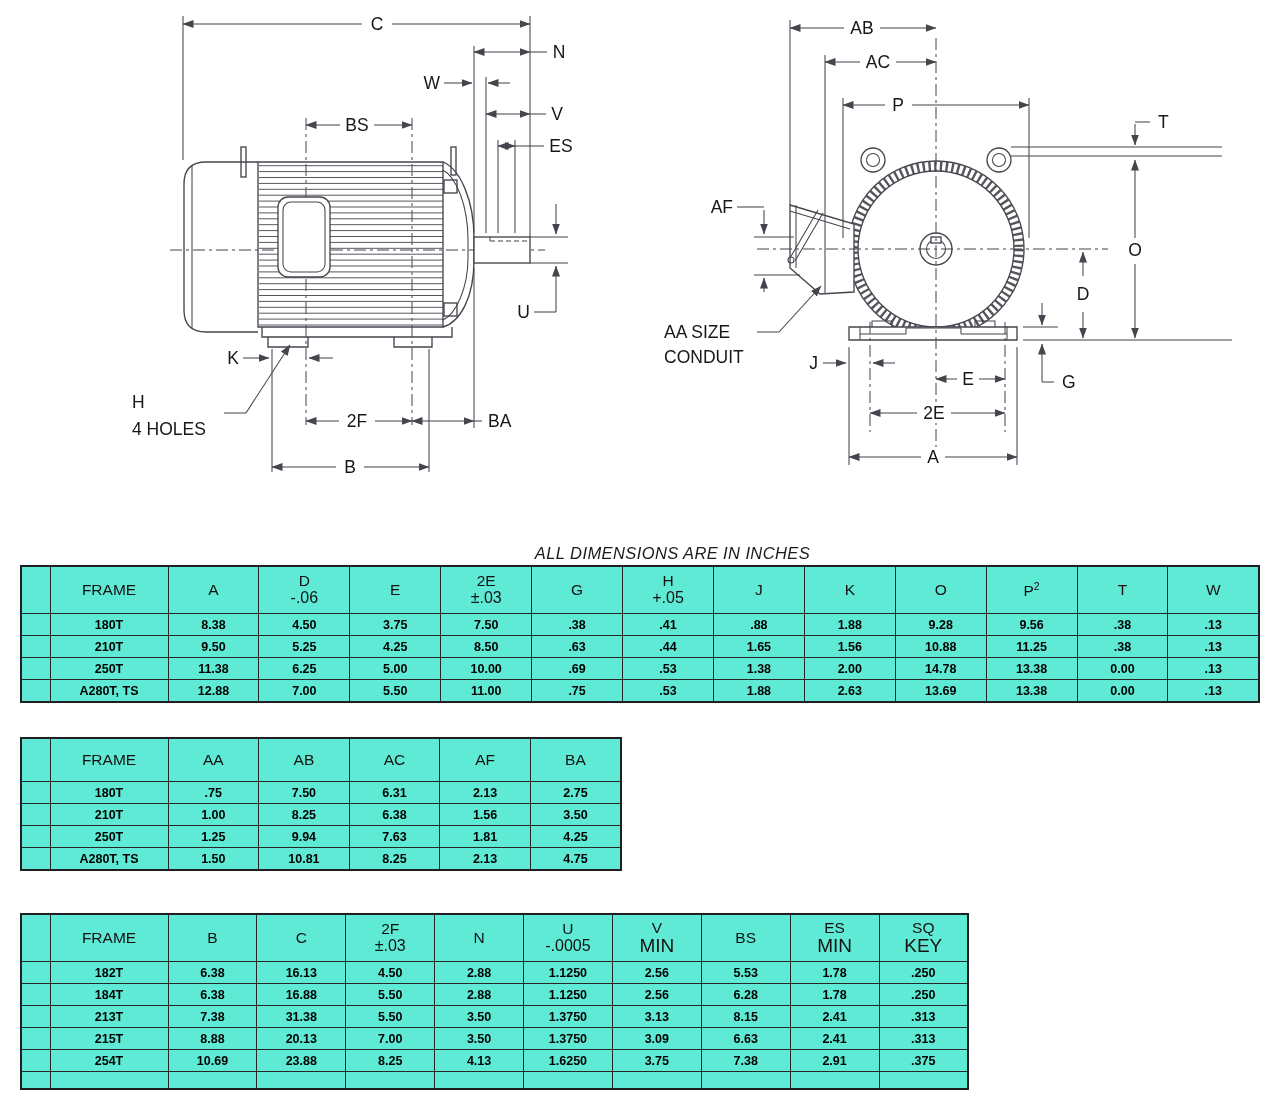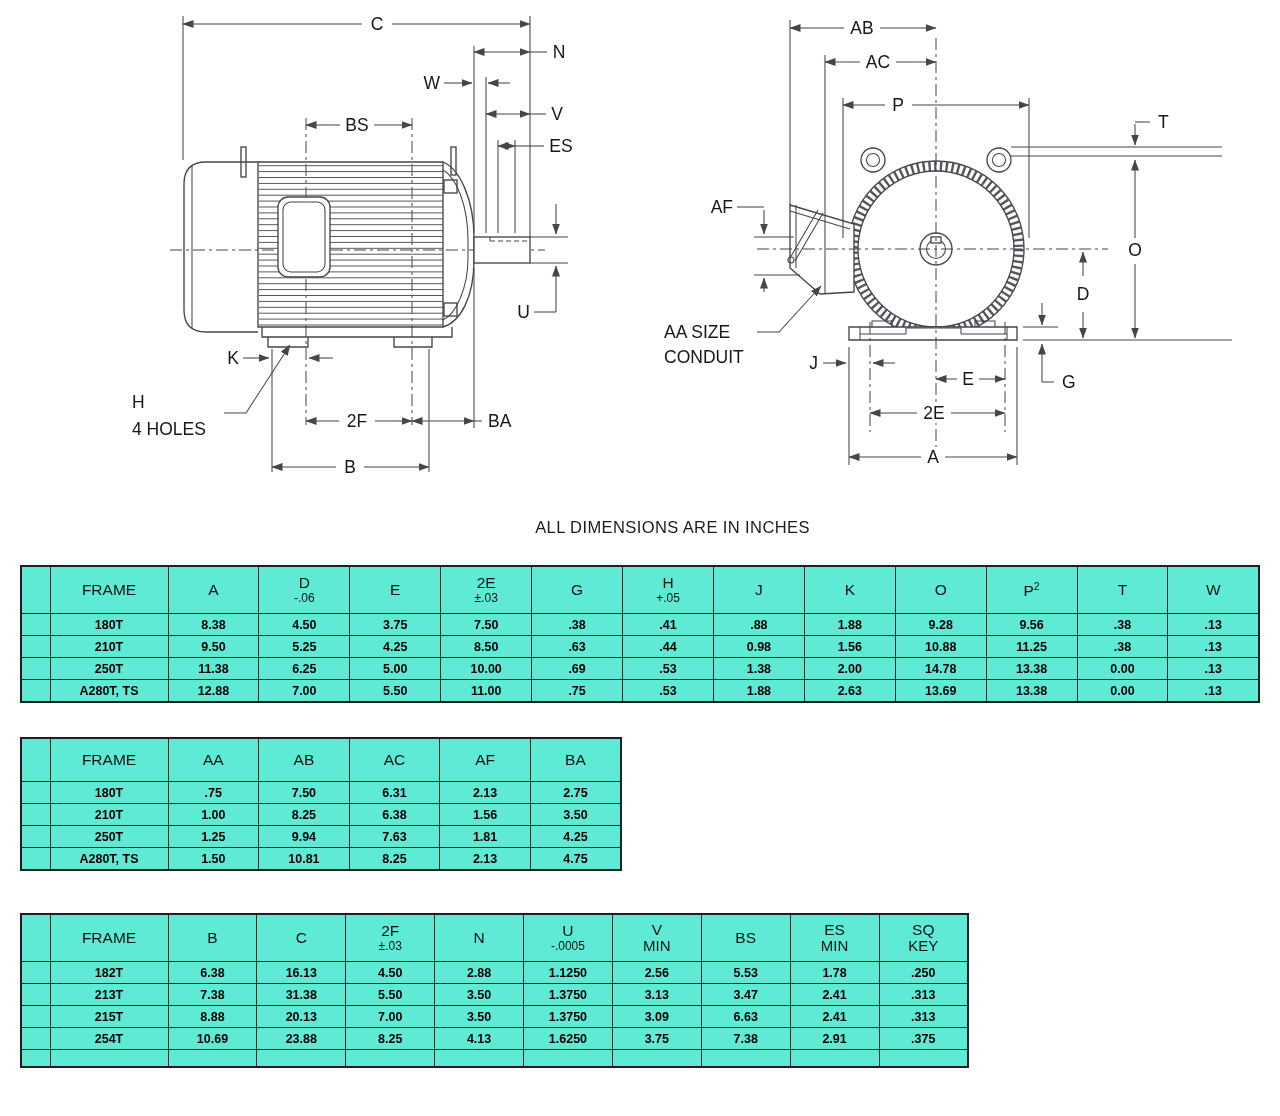--- a/index.html
+++ b/index.html
@@ -9,33 +9,33 @@
   }
   svg.drawing{position:absolute;left:0;top:0;}
   svg .ln{stroke:#45454d;stroke-width:1.35;fill:none;}
   svg .thin{stroke:#45454d;stroke-width:1.05;fill:none;}
   svg .cl{stroke:#45454d;stroke-width:1;fill:none;stroke-dasharray:12 4 3 4;}
   svg .dash{stroke:#45454d;stroke-width:1.05;fill:none;stroke-dasharray:5 3;}
   svg .wf{fill:#ffffff;stroke:#45454d;stroke-width:1.35;}
   svg .bg{fill:#ffffff;stroke:none;}
   svg text{fill:#16161b;font-size:17.5px;font-family:"Liberation Sans",sans-serif;}
   .note{
-    position:absolute;top:518px;left:400px;width:545px;text-align:center;
-    font-size:16.5px;color:#1b1b1f;letter-spacing:.4px;white-space:nowrap;
+    position:absolute;top:544px;left:400px;width:545px;text-align:center;
+    font-size:16.5px;color:#1b1b1f;letter-spacing:.4px;white-space:nowrap;font-style:italic;
   }
   table{
     position:absolute;border-collapse:collapse;table-layout:fixed;background:#5eead4;
     border:2.2px solid #1f1f1f;
   }
   th,td{border:1.5px solid #262626;padding:0;text-align:center;vertical-align:middle;overflow:hidden;}
   th{font-weight:400;font-size:15.5px;color:#121212;line-height:1.05;}
   td{font-weight:700;font-size:12.5px;color:#000;height:21px;}
   td.lead,th.lead{border-left:none;}
-  .tol{font-size:12px;font-weight:400;margin-top:1px;}
-  .sub2{font-size:15px;font-weight:400;margin-top:0px;}
+  .tol{font-size:16px;font-weight:400;margin-top:1px;}
+  .sub2{font-size:19px;font-weight:400;margin-top:0px;}
   th sup{font-size:10.5px;vertical-align:super;}
   #t1{left:20px;top:565px;width:1240px;}
   #t2{left:20px;top:737px;width:602px;}
   #t3{left:20px;top:913px;width:949px;}
   #t1 th{height:46px;}
   #t2 th{height:42px;}
   #t3 th{height:46px;}
   tr.partial td{height:16px;border-bottom:none;}
 </style>
 </head>
@@ -301,21 +301,21 @@
       </tr>
       <tr>
         <td class="lead"></td>
         <td>210T</td>
         <td>9.50</td>
         <td>5.25</td>
         <td>4.25</td>
         <td>8.50</td>
         <td>.63</td>
         <td>.44</td>
-        <td>0.98</td>
+        <td>1.65</td>
         <td>1.56</td>
         <td>10.88</td>
         <td>11.25</td>
         <td>.38</td>
         <td>.13</td>
       </tr>
       <tr>
         <td class="lead"></td>
         <td>250T</td>
         <td>11.38</td>
@@ -447,28 +447,41 @@
         <td>4.50</td>
         <td>2.88</td>
         <td>1.1250</td>
         <td>2.56</td>
         <td>5.53</td>
         <td>1.78</td>
         <td>.250</td>
       </tr>
       <tr>
         <td class="lead"></td>
+        <td>184T</td>
+        <td>6.38</td>
+        <td>16.88</td>
+        <td>5.50</td>
+        <td>2.88</td>
+        <td>1.1250</td>
+        <td>2.56</td>
+        <td>6.28</td>
+        <td>1.78</td>
+        <td>.250</td>
+      </tr>
+      <tr>
+        <td class="lead"></td>
         <td>213T</td>
         <td>7.38</td>
         <td>31.38</td>
         <td>5.50</td>
         <td>3.50</td>
         <td>1.3750</td>
         <td>3.13</td>
-        <td>3.47</td>
+        <td>8.15</td>
         <td>2.41</td>
         <td>.313</td>
       </tr>
       <tr>
         <td class="lead"></td>
         <td>215T</td>
         <td>8.88</td>
         <td>20.13</td>
         <td>7.00</td>
         <td>3.50</td>

